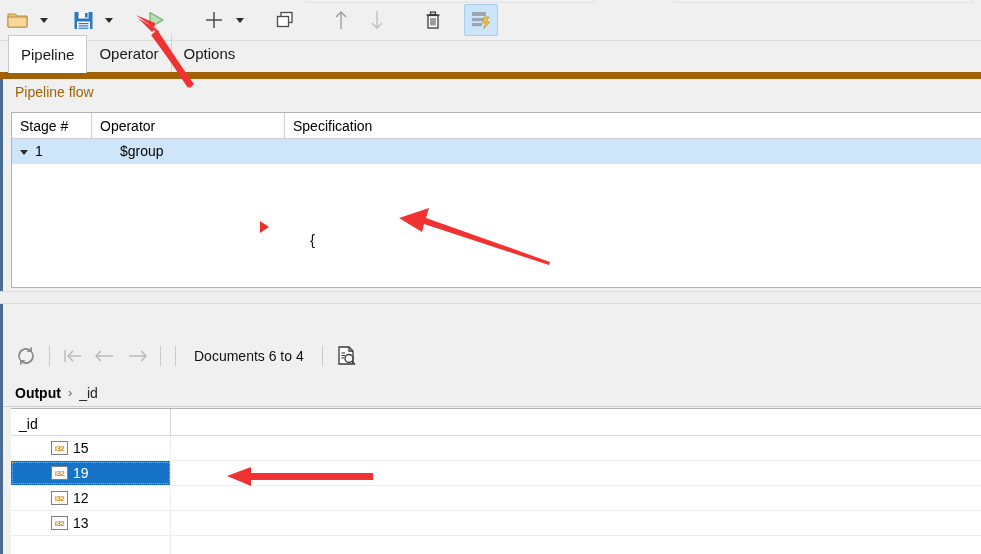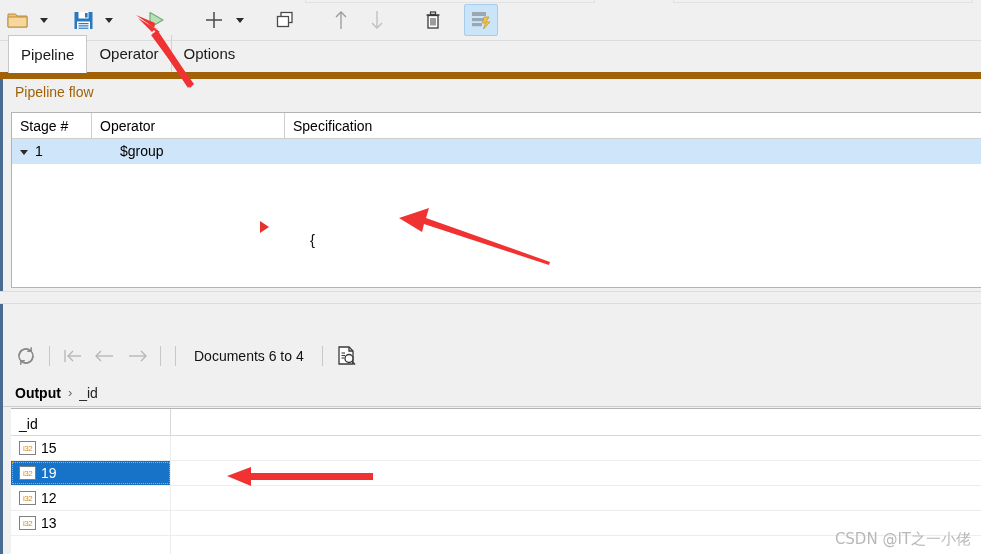--- a/index.html
+++ b/index.html
@@ -273,25 +273,26 @@
     color: #ffffff;
     outline: 1px dotted #f0a020;
     outline-offset: -2px;
   }
   .type-icon {
     width: 17px; height: 14px;
     border: 1px solid #808080;
     background: #ffffff;
     color: #d98b1d;
     font-size: 8px;
-    font-weight: normal;
+    font-weight: bold;
     font-family: "Liberation Sans", sans-serif;
     display: flex; align-items: center; justify-content: center;
     letter-spacing: -0.5px;
     flex: none;
+    margin-left: 32px;
   }
 
   
   .watermark {
     position: absolute; right: 10px; bottom: 5px;
     font-size: 15px;
     color: #b8b8b8;
     font-family: "DejaVu Sans", sans-serif;
   }
 
@@ -545,21 +546,20 @@
         </div>
         <div class="gc c2"></div>
       </div>
 
       <div class="og-row">
         <div class="gc c1"></div>
         <div class="gc c2"></div>
       </div>
     </div>
 
-    <div class="watermark">CSDN @IT之一小佬</div>
   </div>
 
   <svg class="annot" style="left:130px;top:8px;" width="80" height="85" viewBox="0 0 80 85">
     <path d="M8 10 L28 22 L22 26 L58 80 L62 74 L26 20 L22 24 Z" fill="#f03232"></path>
     <path d="M6 7 L30 24 L21 27 L60 80 L64 76 L24 22 L25 15 Z" fill="#f03232"></path>
   </svg>
 
   <svg class="annot" style="left:395px;top:196px;" width="160" height="72" viewBox="0 0 160 72">
     <path d="M4 22 L34 12 L31 22 L155 66 L154 69 L29 28 L27 36 Z" fill="#f03232"></path>
   </svg>

